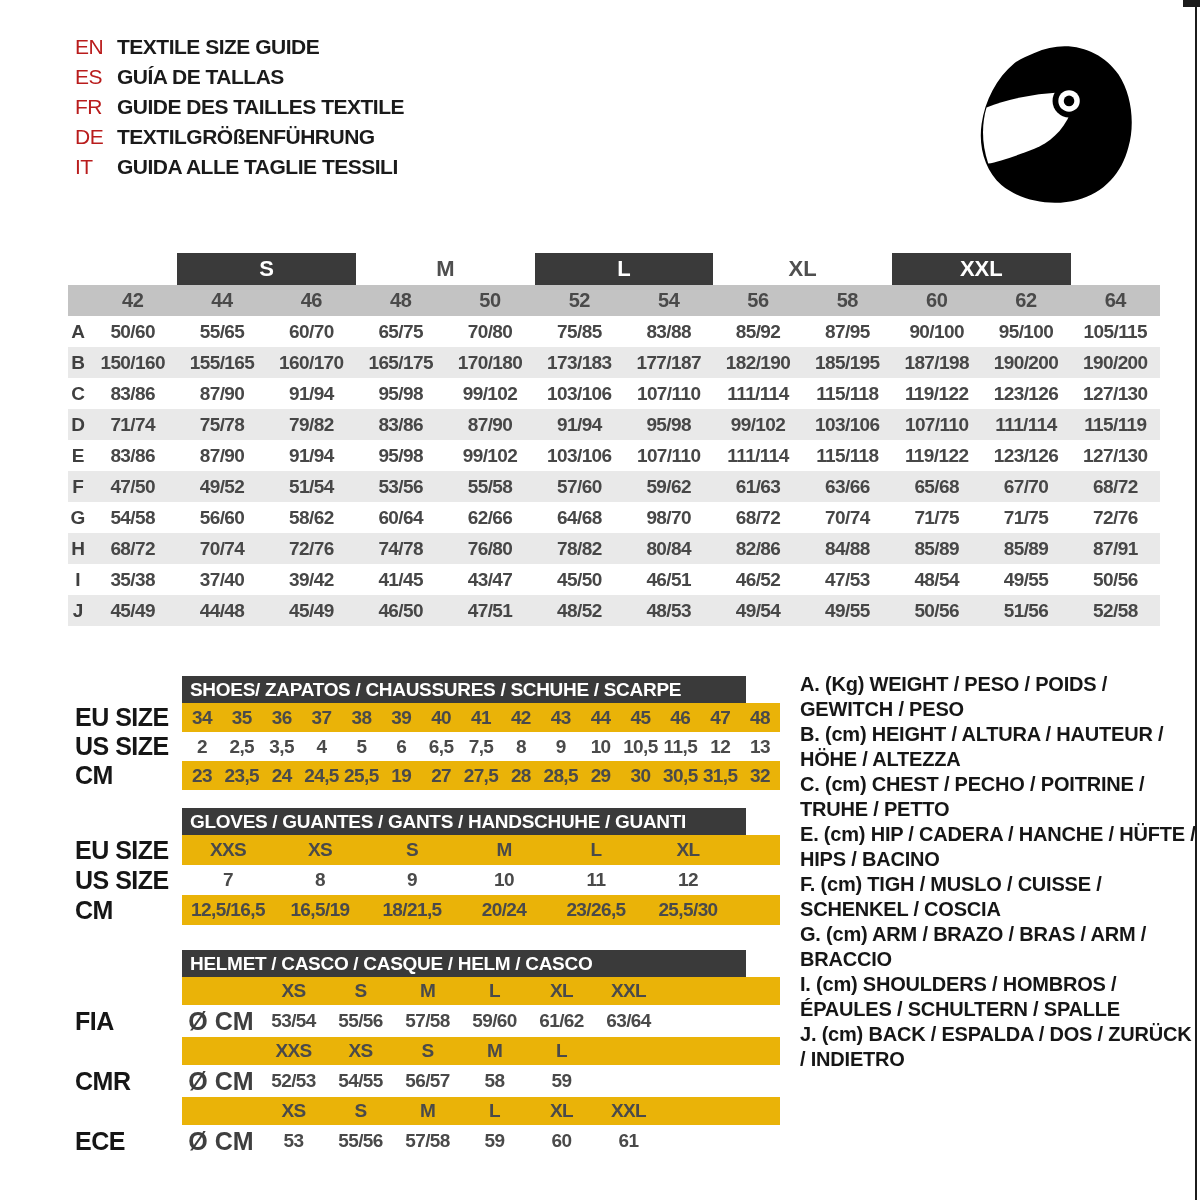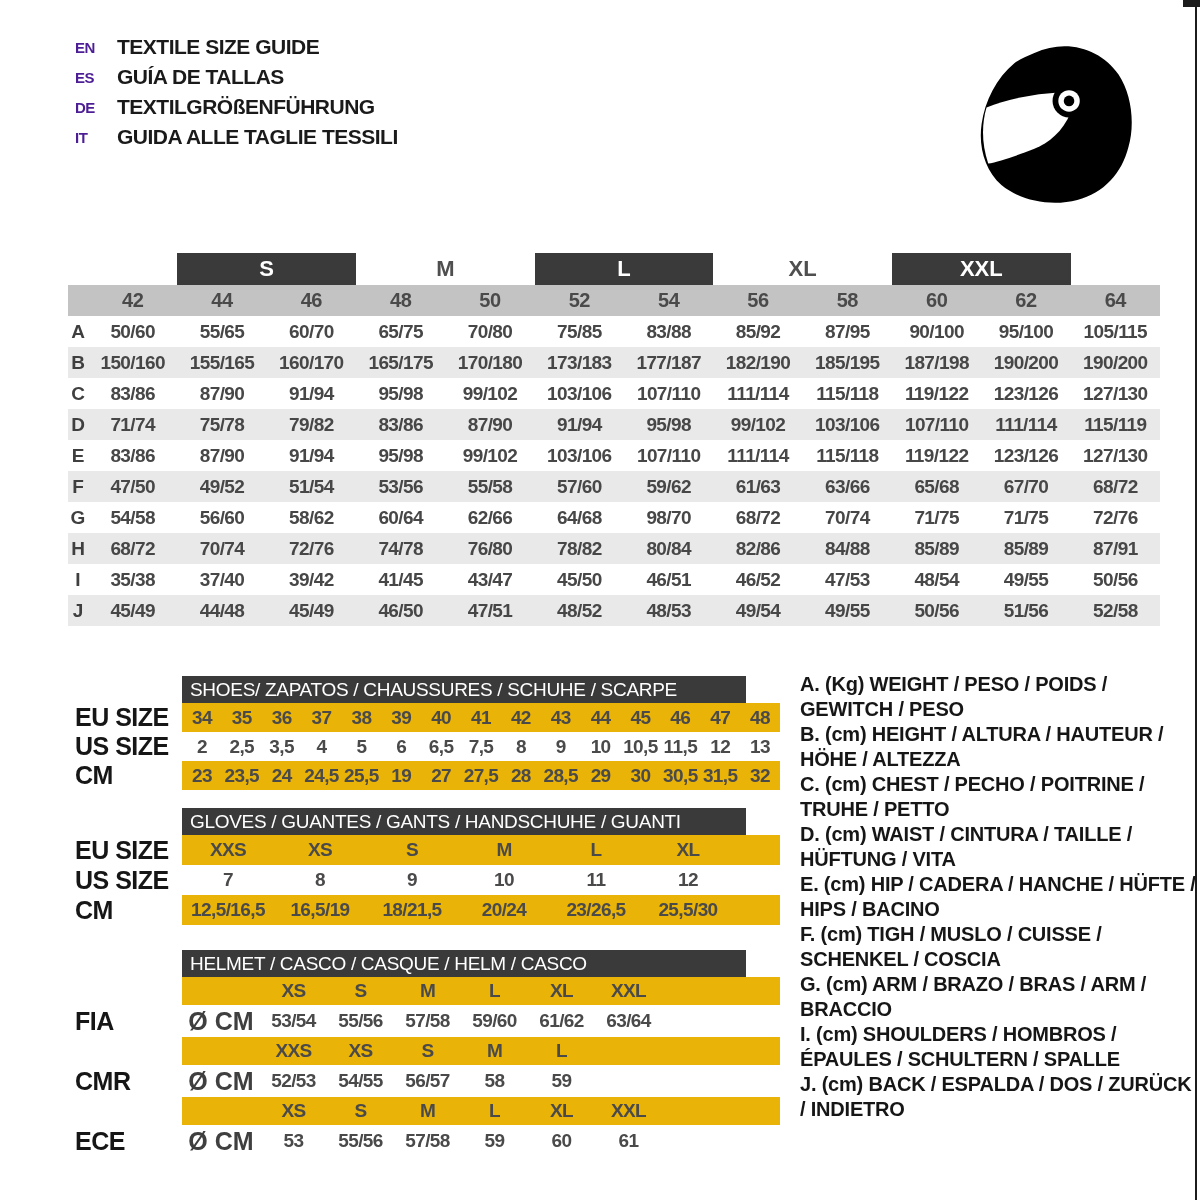--- a/index.html
+++ b/index.html
@@ -6,21 +6,21 @@
   body{
     width:1200px;height:1200px;background:#ffffff;
     font-family:"Liberation Sans","DejaVu Sans",sans-serif;
     color:#1c1c1c;position:relative;overflow:hidden;
   }
   .canvas{position:absolute;inset:0;}
 
   
   .langs{position:absolute;left:75px;top:32px;}
   .lang-row{display:flex;height:30px;align-items:center;}
-  .lang-code{width:42px;font-weight:bold;font-size:15px;color:#4c1d95;letter-spacing:-0.5px;}
+  .lang-code{width:42px;font-weight:normal;font-size:21px;color:#b91c1c;letter-spacing:-0.5px;}
   .lang-label{font-weight:bold;font-size:21px;color:#1a1a1a;letter-spacing:-0.5px;}
 
   
   .helmet-pic{position:absolute;left:975px;top:38px;width:165px;height:172px;}
 
   
   .edge-line{position:absolute;left:1195px;top:6px;width:2px;height:1194px;background:#1c1c1c;}
   .corner-mark{position:absolute;left:1183px;top:0;width:17px;height:7px;background:#1c1c1c;}
 
   
@@ -34,21 +34,21 @@
   .numbers-row{height:31px;background:#c3c3c3;align-items:center;}
   .numbers-row .cell{text-align:center;font-weight:bold;font-size:20px;color:#4a4a4a;letter-spacing:-0.5px;}
   .mt-row{height:31px;align-items:center;}
   .mt-row.striped{background:#e9e9e9;}
   .mt-row .row-label{text-align:center;font-weight:bold;font-size:19px;color:#3f3f3f;}
   .mt-row .cell{text-align:center;font-weight:bold;font-size:19px;color:#474747;letter-spacing:-0.6px;}
 
   
   .subsection{position:absolute;left:70px;width:710px;}
   .sub-header{margin-left:112px;width:564px;height:27px;background:#3a3a3a;color:#ffffff;
-    font-weight:normal;font-size:19px;line-height:27px;padding-left:8px;box-sizing:border-box;
+    font-weight:bold;font-size:19px;line-height:27px;padding-left:8px;box-sizing:border-box;
     letter-spacing:-0.3px;}
   .sub-row{display:flex;}
   .sub-row .side-label{width:112px;font-weight:bold;font-size:25px;color:#161616;
     display:flex;align-items:center;letter-spacing:-0.5px;padding-left:5px;box-sizing:border-box;}
   .sub-row .data-area{width:598px;display:grid;align-items:center;}
   .sub-row.striped .data-area{background:#eab308;}
   .sub-row .cell{text-align:center;font-weight:bold;font-size:19px;color:#4a4a4a;letter-spacing:-0.6px;}
   .shoes-grid{grid-template-columns:repeat(15,1fr);}
   .gloves-grid{grid-template-columns:repeat(6,92px) 1fr;}
   .helmet-grid{grid-template-columns:78px repeat(6,67px) 1fr;}
@@ -71,20 +71,24 @@
 <div class="canvas">
 
   <div class="langs" id="lang-block">
       <div class="lang-row">
         <span class="lang-code">EN</span>
         <span class="lang-label">TEXTILE SIZE GUIDE</span>
       </div>
       <div class="lang-row">
         <span class="lang-code">ES</span>
         <span class="lang-label">GUÍA DE TALLAS</span>
+      </div>
+      <div class="lang-row">
+        <span class="lang-code">FR</span>
+        <span class="lang-label">GUIDE DES TAILLES TEXTILE</span>
       </div>
       <div class="lang-row">
         <span class="lang-code">DE</span>
         <span class="lang-label">TEXTILGRÖßENFÜHRUNG</span>
       </div>
       <div class="lang-row">
         <span class="lang-code">IT</span>
         <span class="lang-label">GUIDA ALLE TAGLIE TESSILI</span>
       </div>
     </div>
@@ -457,21 +461,20 @@
             <div class="cell">61</div>
           </div>
         </div>
       </div>
   </section>
 
   <aside class="legend" id="legend">
       <div class="legend-item">A. (Kg) WEIGHT / PESO / POIDS / GEWITCH / PESO</div>
       <div class="legend-item">B. (cm) HEIGHT / ALTURA / HAUTEUR / HÖHE / ALTEZZA</div>
       <div class="legend-item">C. (cm) CHEST / PECHO / POITRINE / TRUHE / PETTO</div>
-      <div class="legend-item">D. (cm) WAIST / CINTURA / TAILLE / HÜFTUNG / VITA</div>
       <div class="legend-item">E. (cm) HIP / CADERA / HANCHE / HÜFTE / HIPS / BACINO</div>
       <div class="legend-item">F. (cm) TIGH / MUSLO / CUISSE / SCHENKEL / COSCIA</div>
       <div class="legend-item">G. (cm) ARM / BRAZO / BRAS / ARM / BRACCIO</div>
       <div class="legend-item">I. (cm) SHOULDERS / HOMBROS / ÉPAULES / SCHULTERN / SPALLE</div>
       <div class="legend-item">J. (cm) BACK / ESPALDA / DOS / ZURÜCK / INDIETRO</div>
     </aside>
 
 </div>
 
 </body></html>

